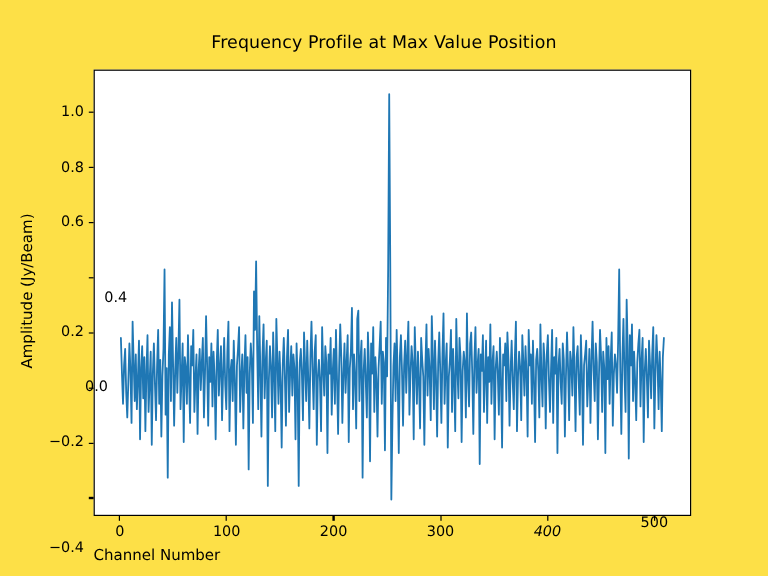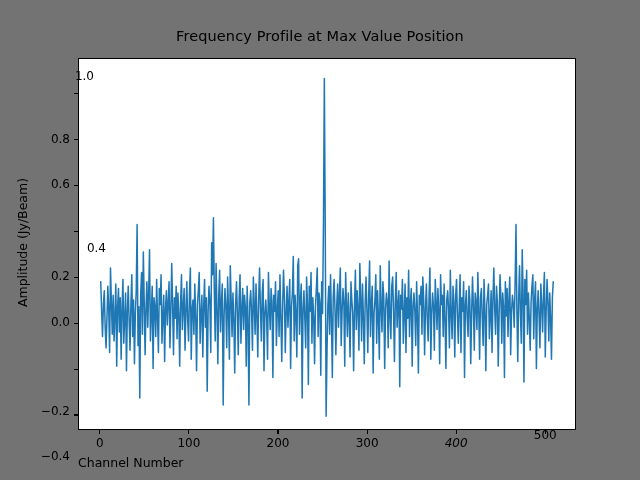--- a/index.html
+++ b/index.html
@@ -11,21 +11,21 @@
     width: 640px;
     height: 480px;
     font-family: "DejaVu Sans", sans-serif;
     color: #000000;
     overflow: hidden;
   }
   #figure {
     position: relative;
     width: 640px;
     height: 480px;
-    background: #737373;
+    background: #fde047;
   }
   #chart-title {
     position: absolute;
     left: 0;
     top: 28px;
     width: 640px;
     text-align: center;
     font-size: 14.5px;
     color: #000000;
     letter-spacing: 0.1px;
@@ -114,33 +114,33 @@
   <div id="axes">
     <svg id="plot-svg" viewBox="0 0 498 372" preserveAspectRatio="none">
       <polyline id="data-line" fill="none" stroke="#1f77b4" stroke-width="1.5" stroke-linejoin="round" stroke-linecap="round" vector-effect="non-scaling-stroke" points="21.83,223.87 22.72,253.70 23.61,278.94 24.50,246.81 25.39,233.05 26.28,269.76 27.17,290.42 28.06,260.58 28.95,228.46 29.84,251.40 30.74,295.01 31.63,210.10 32.52,244.52 33.41,276.65 34.30,237.63 35.19,283.53 36.08,258.29 36.97,226.16 37.86,308.78 38.75,249.11 39.64,230.75 40.53,274.35 41.43,239.93 42.32,301.89 43.21,251.40 44.10,221.57 44.99,285.83 45.88,260.58 46.77,235.34 47.66,313.37 48.55,253.70 49.44,228.46 50.33,262.88 51.23,292.71 52.12,246.81 53.01,216.98 53.90,278.94 54.79,242.22 55.68,306.48 56.57,255.99 57.46,233.05 58.35,166.49 59.24,288.12 60.13,249.11 61.03,340.90 61.92,237.63 62.81,214.69 63.70,276.65 64.59,194.03 65.48,244.52 66.37,297.30 67.26,251.40 68.15,223.87 69.04,269.76 69.93,235.34 70.82,191.74 71.72,283.53 72.61,255.99 73.50,228.46 74.39,311.07 75.28,239.93 76.17,249.11 77.06,278.94 77.95,221.57 78.84,260.58 79.73,295.01 80.62,230.75 81.52,246.81 82.41,216.98 83.30,285.83 84.19,258.29 85.08,237.63 85.97,304.19 86.86,251.40 87.75,233.05 88.64,267.47 89.53,244.52 90.42,223.87 91.31,290.42 92.21,253.70 93.10,205.51 93.99,246.81 94.88,297.30 95.77,239.93 96.66,260.58 97.55,228.46 98.44,281.24 99.33,235.34 100.22,255.99 101.11,308.78 102.01,244.52 102.90,216.98 103.79,272.06 104.68,249.11 105.57,230.75 106.46,292.71 107.35,253.70 108.24,223.87 109.13,262.88 110.02,283.53 110.91,235.34 111.81,210.10 112.70,301.89 113.59,251.40 114.48,242.22 115.37,276.65 116.26,226.16 117.15,258.29 118.04,313.37 118.93,246.81 119.82,233.05 120.71,214.69 121.60,285.83 122.50,255.99 123.39,237.63 124.28,299.60 125.17,249.11 126.06,221.57 126.95,269.76 127.84,239.93 128.73,334.02 129.62,253.70 130.51,228.46 131.40,244.52 132.30,295.01 133.19,184.85 134.08,216.98 134.97,159.61 135.86,233.05 136.75,283.53 137.64,205.51 138.53,251.40 139.42,306.48 140.31,237.63 141.20,212.39 142.09,274.35 142.99,244.52 143.88,226.16 144.77,347.79 145.66,258.29 146.55,230.75 147.44,249.11 148.33,290.42 149.22,219.28 150.11,253.70 151.00,301.89 151.89,207.80 152.79,242.22 153.68,278.94 154.57,235.34 155.46,260.58 156.35,315.66 157.24,246.81 158.13,223.87 159.02,255.99 159.91,297.30 160.80,239.93 161.69,216.98 162.58,285.83 163.48,251.40 164.37,230.75 165.26,272.06 166.15,237.63 167.04,249.11 167.93,308.78 168.82,228.46 169.71,260.58 170.60,347.79 171.49,244.52 172.38,233.05 173.28,253.70 174.17,292.71 175.06,219.28 175.95,246.81 176.84,276.65 177.73,226.16 178.62,258.29 179.51,299.60 180.40,239.93 181.29,210.10 182.18,251.40 183.08,283.53 183.97,235.34 184.86,221.57 185.75,313.37 186.64,255.99 187.53,242.22 188.42,260.58 189.31,301.89 190.20,214.69 191.09,249.11 191.98,272.06 192.87,230.75 193.77,244.52 194.66,320.25 195.55,237.63 196.44,253.70 197.33,223.87 198.22,288.12 199.11,251.40 200.00,233.05 200.89,278.94 201.78,216.98 202.67,258.29 203.57,304.19 204.46,246.81 205.35,212.39 206.24,239.93 207.13,295.01 208.02,253.70 208.91,228.46 209.80,269.76 210.69,244.52 211.58,221.57 212.47,311.07 213.36,249.11 214.26,235.34 215.15,198.62 216.04,283.53 216.93,237.63 217.82,255.99 218.71,299.60 219.60,207.80 220.49,200.92 221.38,276.65 222.27,242.22 223.16,226.16 224.06,340.90 224.95,251.40 225.84,233.05 226.73,260.58 227.62,290.42 228.51,219.28 229.40,246.81 230.29,327.14 231.18,228.46 232.07,253.70 232.96,214.69 233.86,285.83 234.75,239.93 235.64,258.29 236.53,306.48 237.42,249.11 238.31,230.75 239.20,210.10 240.09,278.94 240.98,235.34 241.87,244.52 242.76,317.96 243.65,223.87 244.55,255.99 245.44,166.49 246.33,19.62 247.22,164.20 248.11,359.26 249.00,295.01 249.89,246.81 250.78,228.46 251.67,276.65 252.56,216.98 253.45,258.29 254.35,320.25 255.24,239.93 256.13,221.57 257.02,251.40 257.91,297.30 258.80,246.81 259.69,226.16 260.58,269.76 261.47,237.63 262.36,210.10 263.25,288.12 264.14,253.70 265.04,230.75 265.93,244.52 266.82,308.78 267.71,214.69 268.60,249.11 269.49,278.94 270.38,235.34 271.27,260.58 272.16,299.60 273.05,223.87 273.94,242.22 274.84,255.99 275.73,313.37 276.62,246.81 277.51,212.39 278.40,272.06 279.29,233.05 280.18,251.40 281.07,292.71 281.96,205.51 282.85,239.93 283.74,283.53 284.64,226.16 285.53,258.29 286.42,306.48 287.31,244.52 288.20,219.28 289.09,253.70 289.98,295.01 290.87,237.63 291.76,203.21 292.65,278.94 293.54,246.81 294.43,228.46 295.33,315.66 296.22,255.99 297.11,242.22 298.00,216.98 298.89,285.83 299.78,233.05 300.67,260.58 301.56,301.89 302.45,207.80 303.34,249.11 304.23,274.35 305.13,223.87 306.02,239.93 306.91,311.07 307.80,251.40 308.69,235.34 309.58,244.52 310.47,290.42 311.36,203.21 312.25,258.29 313.14,281.24 314.03,228.46 314.92,219.28 315.82,253.70 316.71,304.19 317.60,242.22 318.49,214.69 319.38,269.76 320.27,246.81 321.16,233.05 322.05,329.43 322.94,237.63 323.83,251.40 324.72,221.57 325.62,285.83 326.51,255.99 327.40,226.16 328.29,295.01 329.18,239.93 330.07,260.58 330.96,212.39 331.85,278.94 332.74,244.52 333.63,230.75 334.52,308.78 335.42,249.11 336.31,235.34 337.20,253.70 338.09,288.12 338.98,223.87 339.87,258.29 340.76,315.66 341.65,237.63 342.54,246.81 343.43,228.46 344.32,276.65 345.21,219.28 346.11,242.22 347.00,297.30 347.89,251.40 348.78,226.16 349.67,260.58 350.56,283.53 351.45,239.93 352.34,210.10 353.23,301.89 354.12,255.99 355.01,235.34 355.91,249.11 356.80,292.71 357.69,221.57 358.58,244.52 359.47,272.06 360.36,230.75 361.25,253.70 362.14,306.48 363.03,216.98 363.92,246.81 364.81,237.63 365.70,278.94 366.60,226.16 367.49,260.58 368.38,311.07 369.27,242.22 370.16,233.05 371.05,251.40 371.94,290.42 372.83,212.39 373.72,255.99 374.61,281.24 375.50,228.46 376.40,244.52 377.29,299.60 378.18,237.63 379.07,221.57 379.96,258.29 380.85,285.83 381.74,249.11 382.63,216.98 383.52,295.01 384.41,239.93 385.30,253.70 386.19,223.87 387.09,320.25 387.98,246.81 388.87,233.05 389.76,260.58 390.65,278.94 391.54,228.46 392.43,242.22 393.32,306.48 394.21,255.99 395.10,219.28 395.99,249.11 396.89,292.71 397.78,235.34 398.67,244.52 399.56,272.06 400.45,214.69 401.34,251.40 402.23,301.89 403.12,239.93 404.01,230.75 404.90,260.58 405.79,288.12 406.69,221.57 407.58,253.70 408.47,313.37 409.36,246.81 410.25,237.63 411.14,226.16 412.03,281.24 412.92,258.29 413.81,233.05 414.70,295.01 415.59,242.22 416.48,210.10 417.38,251.40 418.27,276.65 419.16,228.46 420.05,244.52 420.94,308.78 421.83,255.99 422.72,216.98 423.61,239.93 424.50,285.83 425.39,235.34 426.28,249.11 427.18,320.25 428.07,223.87 428.96,258.29 429.85,230.75 430.74,278.94 431.63,242.22 432.52,219.28 433.41,297.30 434.30,253.70 435.19,237.63 436.08,246.81 436.97,269.76 437.87,226.16 438.76,166.49 439.65,251.40 440.54,304.19 441.43,239.93 442.32,207.80 443.21,255.99 444.10,285.83 444.99,191.74 445.88,233.05 446.77,324.84 447.67,221.57 448.56,246.81 449.45,212.39 450.34,276.65 451.23,235.34 452.12,260.58 453.01,292.71 453.90,244.52 454.79,228.46 455.68,216.98 456.57,281.24 457.47,242.22 458.36,223.87 459.25,311.07 460.14,251.40 461.03,233.05 461.92,258.29 462.81,290.42 463.70,226.16 464.59,246.81 465.48,274.35 466.37,237.63 467.26,214.69 468.16,299.60 469.05,253.70 469.94,221.57 470.83,244.52 471.72,283.53 472.61,235.34 473.50,260.58 474.39,301.89 475.28,239.93 476.17,223.87 477.06,NaN"></polyline>
     </svg>
   </div>
 
   <div id="ticks-layer">
       <div class="tick-mark-y" style="left: 74.2px; top: 414.419px;"></div>
       <div class="ytick-label" style="left: 0px; width: 70px; top: 406.969px; margin-top: 42px;">−0.4</div>
       <div class="tick-mark-y" style="left: 74.2px; top: 368.521px;"></div>
-      <div class="ytick-label" style="left: 0px; width: 70px; top: 361.071px; margin-top: 43px;">−0.2</div>
+      <div class="ytick-label" style="left: 0px; width: 70px; top: 361.071px;">−0.2</div>
       <div class="tick-mark-y" style="left: 74.2px; top: 322.623px;"></div>
-      <div class="ytick-label" style="left: 0px; width: 70px; top: 315.173px;">0.0</div>
+      <div class="ytick-label" style="left: 0px; width: 70px; top: 315.173px; padding-left: 20px;">0.0</div>
       <div class="tick-mark-y" style="left: 74.2px; top: 276.726px;"></div>
       <div class="ytick-label" style="left: 0px; width: 70px; top: 269.276px;">0.2</div>
       <div class="tick-mark-y" style="left: 74.2px; top: 230.828px;"></div>
       <div class="ytick-label" style="left: 0px; width: 70px; top: 241px; padding-left: 36px;">0.4</div>
       <div class="tick-mark-y" style="left: 74.2px; top: 184.931px;"></div>
       <div class="ytick-label" style="left: 0px; width: 70px; top: 177.481px;">0.6</div>
       <div class="tick-mark-y" style="left: 74.2px; top: 139.033px;"></div>
       <div class="ytick-label" style="left: 0px; width: 70px; top: 131.583px;">0.8</div>
       <div class="tick-mark-y" style="left: 74.2px; top: 93.1354px;"></div>
-      <div class="ytick-label" style="left: 0px; width: 70px; top: 69px; margin-left: 24px;">1.0</div>
+      <div class="ytick-label" style="left: 0px; width: 70px; top: 86px;">1.0</div>
       <div class="tick-mark-x" style="left: 99.2765px; top: 430px;"></div>
       <div class="xtick-label" style="left: 59.8265px; width: 80px; top: 436px;">0</div>
       <div class="tick-mark-x" style="left: 188.364px; top: 430px;"></div>
       <div class="xtick-label" style="left: 148.914px; width: 80px; top: 436px;">100</div>
       <div class="tick-mark-x" style="left: 277.452px; top: 430px;"></div>
       <div class="xtick-label" style="left: 238.002px; width: 80px; top: 436px;">200</div>
       <div class="tick-mark-x" style="left: 366.539px; top: 430px;"></div>
       <div class="xtick-label" style="left: 327.089px; width: 80px; top: 436px;">300</div>
       <div class="tick-mark-x" style="left: 455.627px; top: 430px;"></div>
       <div class="xtick-label" style="left: 416.177px; width: 80px; top: 436px; font-style: italic;">400</div>

